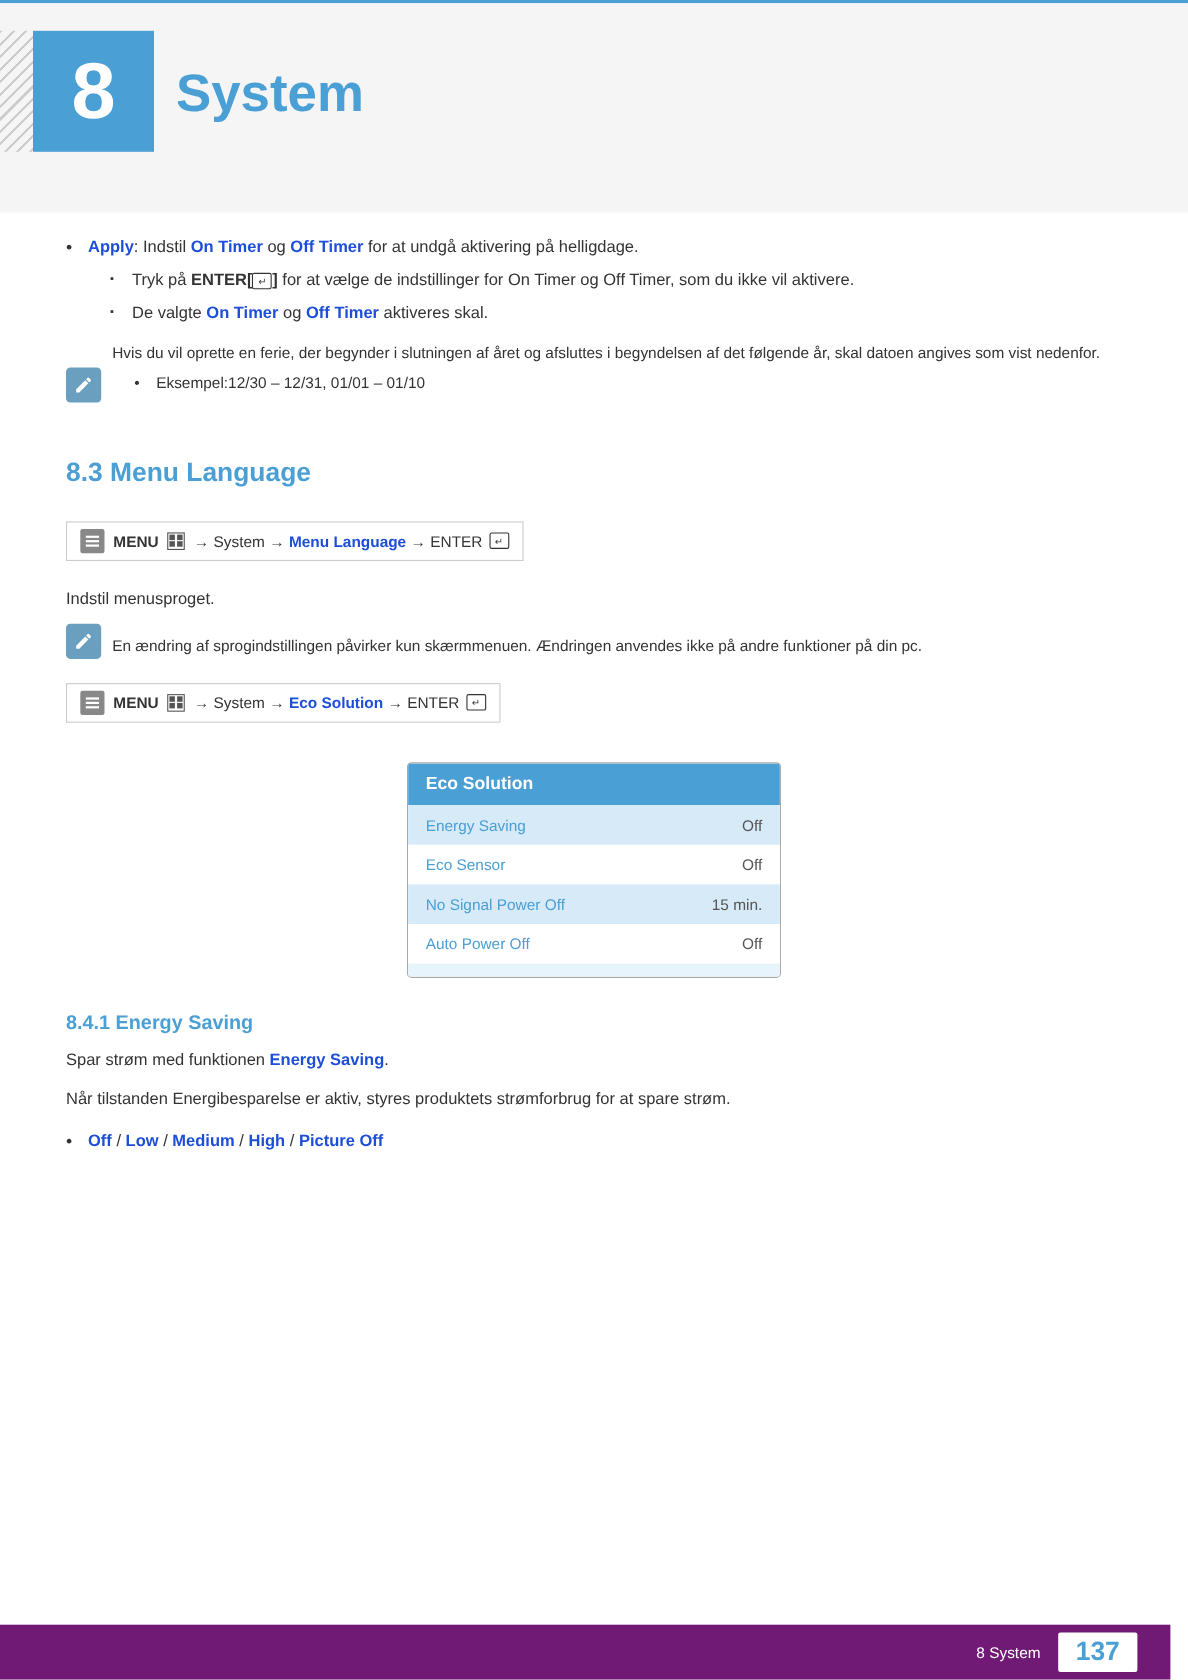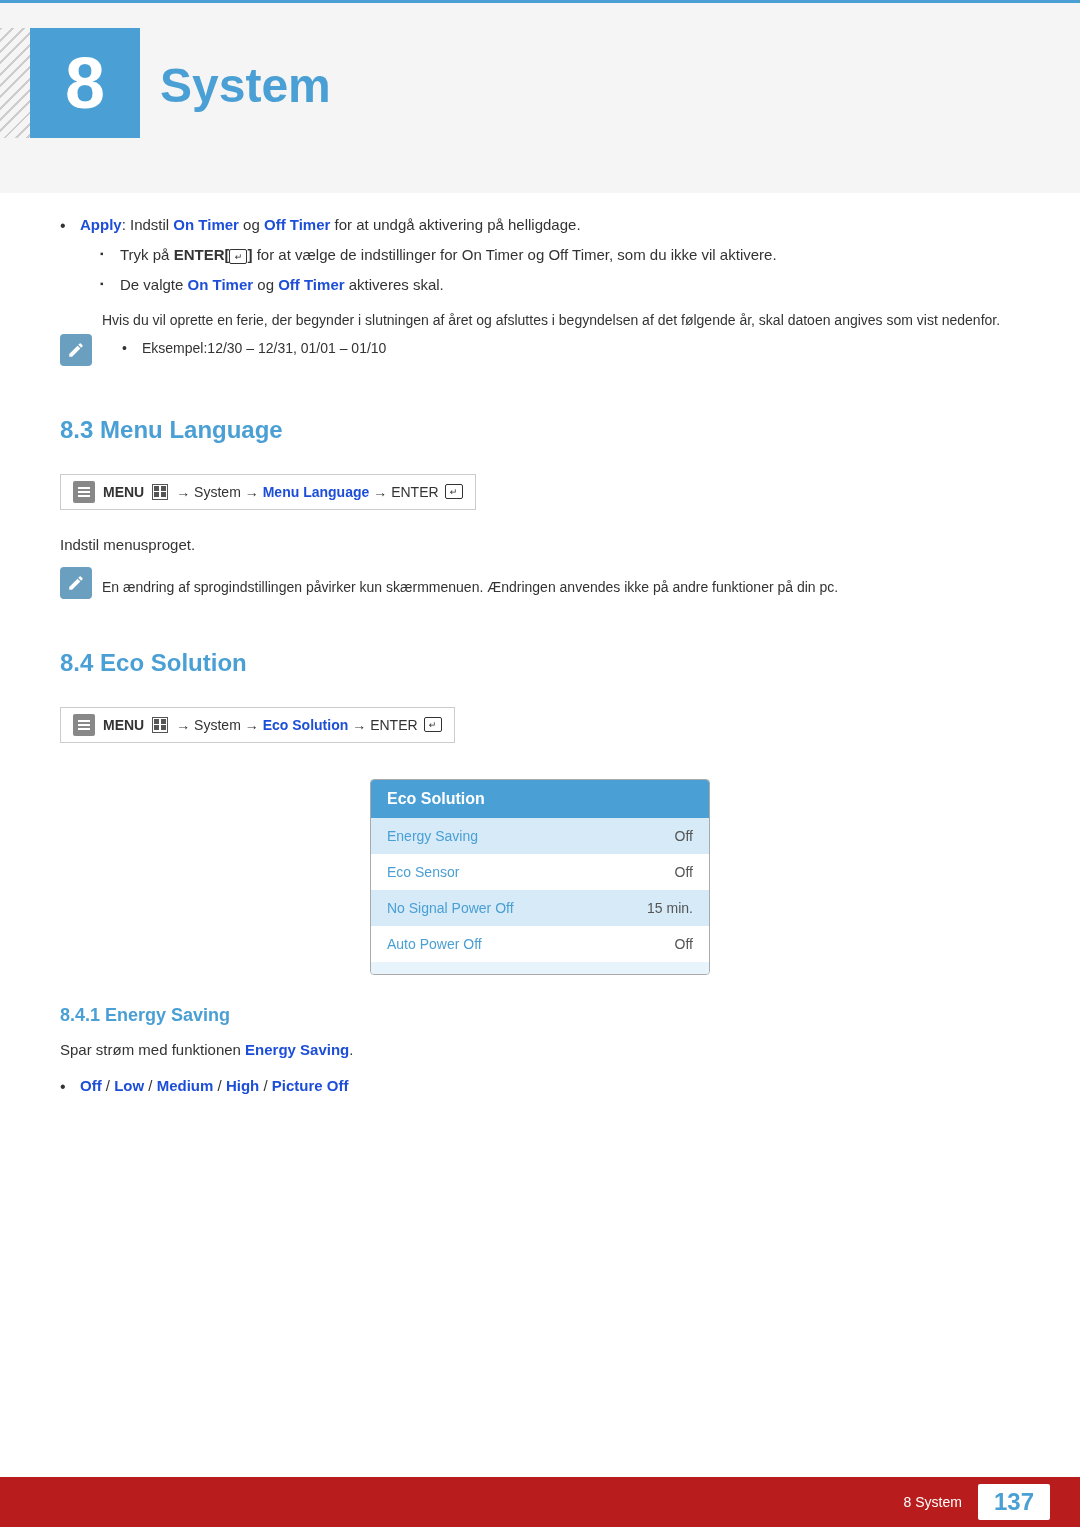--- a/index.html
+++ b/index.html
@@ -255,23 +255,23 @@
       font-weight: bold;
       color: #4a9fd4;
       margin: 30px 0 12px 0;
     }
 
     
     .page-footer {
       position: absolute;
       bottom: 0;
       left: 0;
-      right: 0;
+      right: 16px;
       height: 50px;
-      background: #b91c1c;
+      background: #701a75;
       display: flex;
       align-items: center;
       justify-content: flex-end;
       padding: 0 30px;
     }
 
     .footer-text {
       color: white;
       font-size: 14px;
       margin-right: 16px;
@@ -379,23 +379,20 @@
   <div class="note-box">
     <div class="note-icon">
       <svg viewBox="0 0 24 24">
         <path d="M3 17.25V21h3.75L17.81 9.94l-3.75-3.75L3 17.25zM20.71 7.04a1 1 0 0 0 0-1.41l-2.34-2.34a1 1 0 0 0-1.41 0l-1.83 1.83 3.75 3.75 1.83-1.83z"></path>
       </svg>
     </div>
     <div class="note-text">En ændring af sprogindstillingen påvirker kun skærmmenuen. Ændringen anvendes ikke på andre funktioner på din pc.</div>
   </div>
 
   
-  <div class="section-heading">
-    <span>8.4</span>&nbsp;<span>Eco Solution</span>
-  </div>
 
   
   <div class="menu-path-box">
     <div class="menu-icon">
       <div class="menu-icon-inner">
         <div class="menu-icon-bar"></div>
         <div class="menu-icon-bar"></div>
         <div class="menu-icon-bar"></div>
       </div>
     </div>
@@ -436,20 +433,21 @@
 
   
   <div class="subsection-heading">
     <span>8.4.1</span>&nbsp;<span>Energy Saving</span>
   </div>
 
   <p style="margin-bottom: 12px; line-height: 1.6;">
     <span>Spar strøm med funktionen </span><span class="cyan-text bold-text">Energy Saving</span><span>.</span>
   </p>
 
+  <p style="margin-bottom: 14px; line-height: 1.6;">Når tilstanden Energibesparelse er aktiv, styres produktets strømforbrug for at spare strøm.</p>
 
   <ul class="bullet-list">
     <li>
       <span class="cyan-text bold-text">Off</span><span> / </span><span class="cyan-text bold-text">Low</span><span> / </span><span class="cyan-text bold-text">Medium</span><span> / </span><span class="cyan-text bold-text">High</span><span> / </span><span class="cyan-text bold-text">Picture Off</span>
     </li>
   </ul>
 
 </div>
 
 <div class="page-footer">

